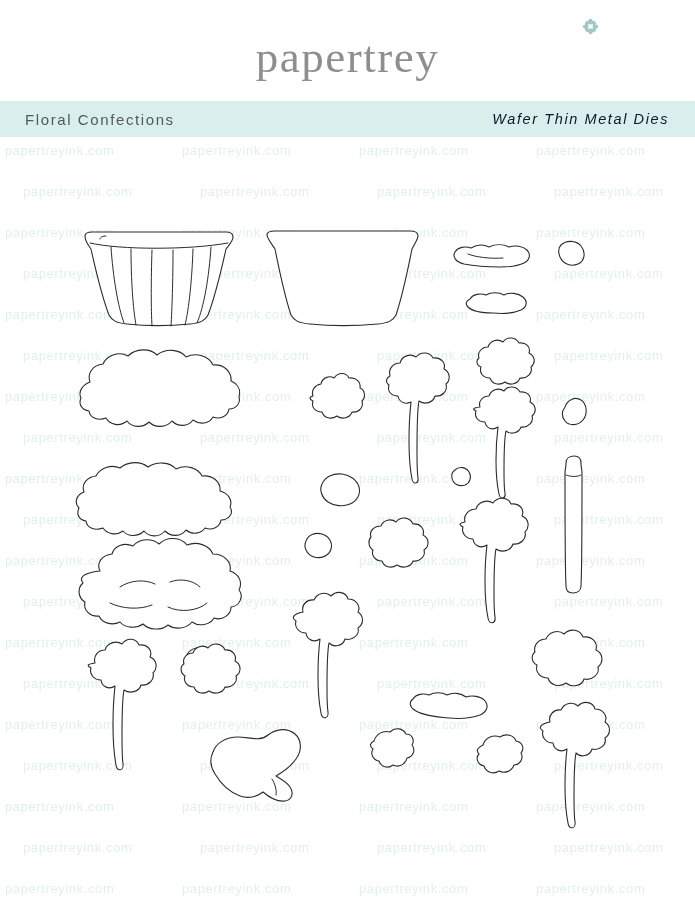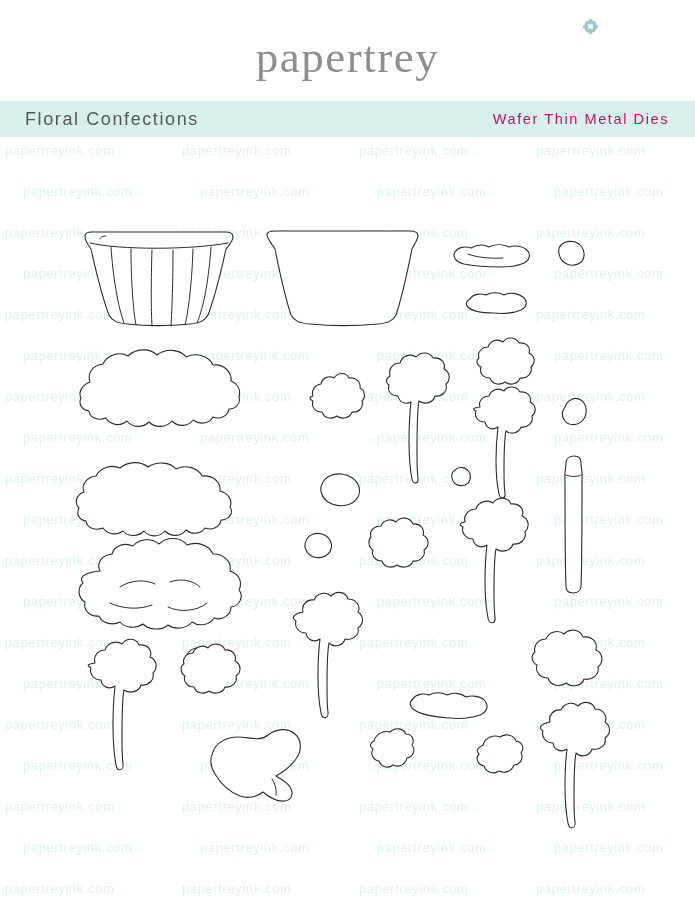--- a/index.html
+++ b/index.html
@@ -72,32 +72,33 @@
     left: 0;
     width: 695px;
     height: 36px;
     background: #d9efed;
     display: flex;
     align-items: center;
   }
   .band-left {
     position: absolute;
     left: 25px;
-    font-size: 18px;
+    font-size: 15px;
     letter-spacing: 1.6px;
     color: #53595c;
     font-family: "Liberation Sans", sans-serif;
   }
   .band-right {
     position: absolute;
     right: 26px;
     font-size: 14.5px;
     letter-spacing: 1.6px;
-    color: #be185d;
+    color: #0f172a;
     font-family: "Liberation Sans", sans-serif;
+    font-style: italic;
   }
 
   
   .watermarks {
     position: absolute;
     top: 137px;
     left: 0;
     width: 695px;
     height: 763px;
     overflow: hidden;

